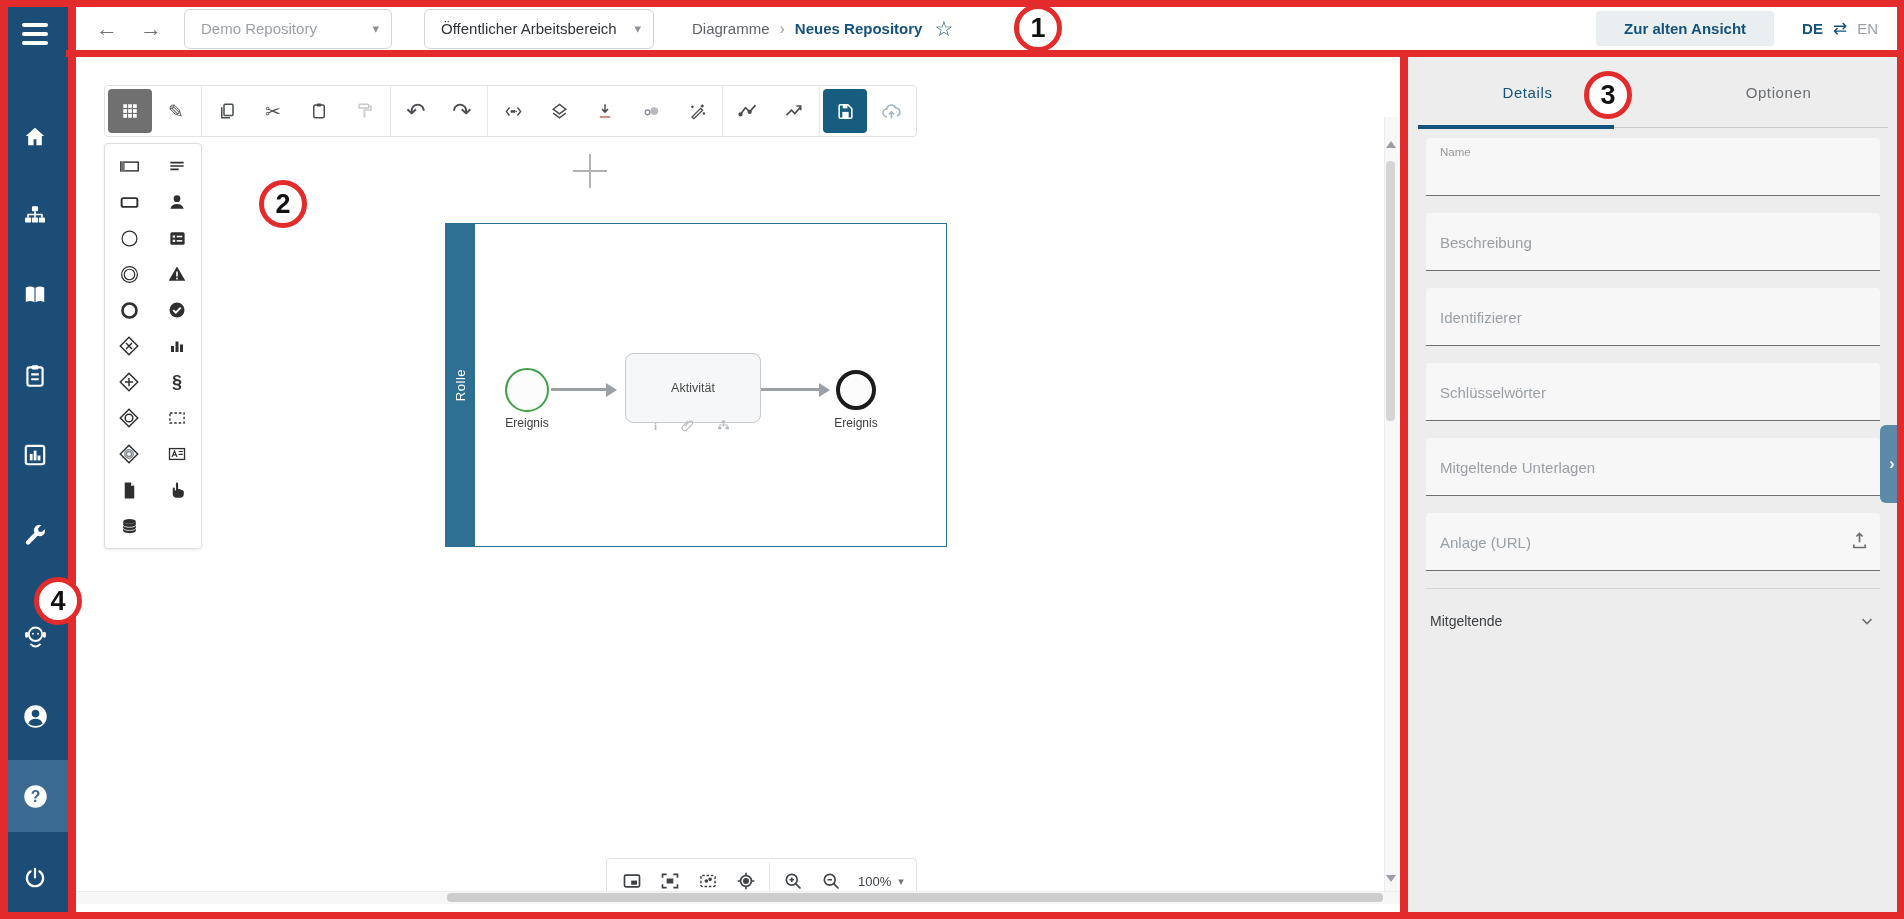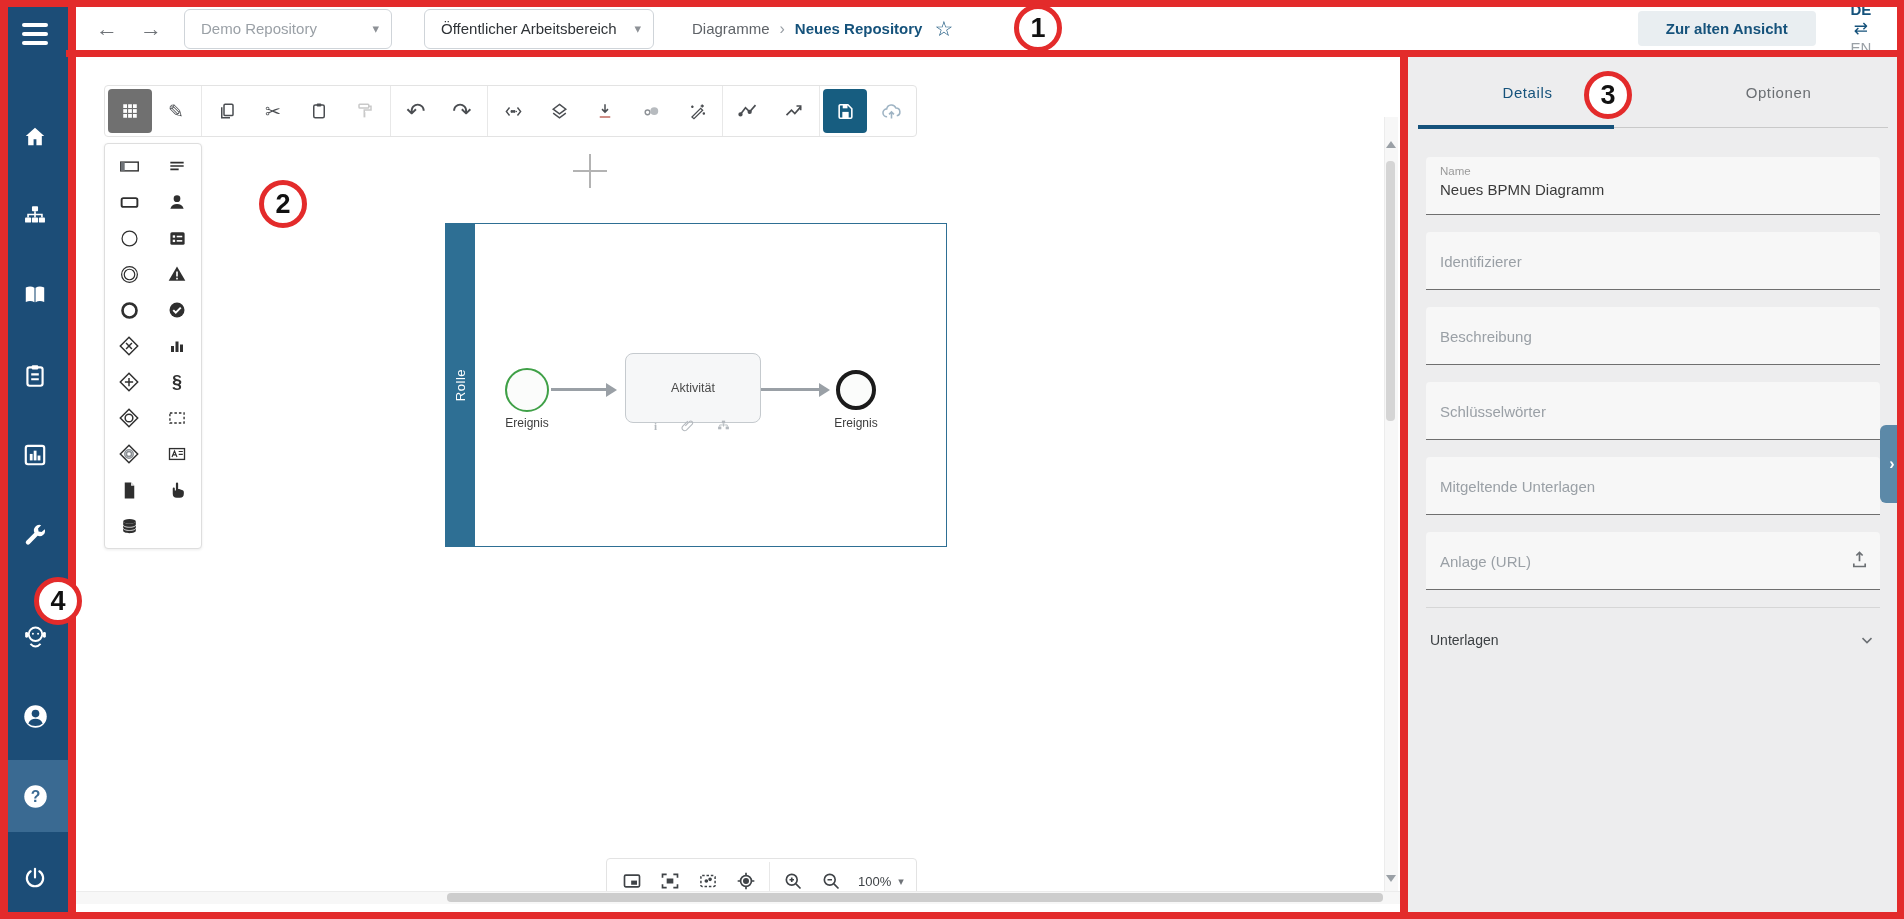--- a/index.html
+++ b/index.html
@@ -24,21 +24,21 @@
   .dd-value{color:#2f3337;}
   .dd-caret{color:#8d9196;font-size:13px;margin-left:26px;}
   .crumb{display:flex;align-items:center;font-size:15px;margin-left:6px;}
   .crumb .sec{color:#5f6368;}
   .crumb .sep{color:#9aa0a6;margin:0 10px;font-size:16px;}
   .crumb .cur{color:#15527b;font-weight:bold;cursor:pointer;text-align:center;}
   .crumb .star{color:#15527b;font-size:21px;margin-left:12px;cursor:pointer;}
   .topbar-right{margin-left:auto;display:flex;align-items:center;}
   .oldview{background:#e9eef1;color:#15527b;font-weight:bold;font-size:15px;border:none;
            border-radius:4px;padding:9px 28px;cursor:pointer;font-family:inherit;}
-  .lang{display:flex;align-items:center;margin-left:28px;font-size:15px;flex-direction:column;}
+  .lang{display:flex;align-items:center;margin-left:28px;font-size:15px;}
   .lang .de{color:#15527b;font-weight:bold;cursor:pointer;}
   .lang .swap{color:#15527b;margin:0 10px;font-size:17px;cursor:pointer;}
   .lang .en{color:#9aa0a6;cursor:pointer;}
 
   
   .canvas{position:absolute;left:76px;top:57px;width:1326px;height:862px;background:#fff;}
   .ed-toolbar{position:absolute;left:28px;top:28px;height:50px;display:flex;align-items:stretch;
               background:#fff;border:1px solid #e3e3e3;border-radius:4px;}
   .tb-group{display:flex;align-items:center;padding:0 2px;border-right:1px solid #e8e8e8;}
   .tb-group:last-child{border-right:none;}
@@ -96,21 +96,21 @@
   .scroll-arrow.down{top:818px;border-left:5px solid transparent;border-right:5px solid transparent;border-top:7px solid #9aa0a6;}
 
   
   .panel{position:absolute;left:1402px;top:57px;width:502px;height:862px;background:#ededee;box-sizing:border-box;}
   .tabs{display:flex;height:70px;align-items:center;}
   .tab{flex:1;text-align:center;font-size:15px;letter-spacing:.6px;cursor:pointer;}
   .tab.active{color:#15527b;font-weight:normal;}
   .tab.inactive{color:#6b6f73;}
   .tab-underline{position:absolute;left:16px;top:70px;width:470px;height:1px;background:#c9c9c9;}
   .tab-underline-active{position:absolute;left:16px;top:68px;width:196px;height:4px;background:#15527b;}
-  .cards{position:absolute;left:24px;top:100px;width:454px;}
+  .cards{position:absolute;left:24px;top:81px;width:454px;}
   .card{background:#f7f7f7;border-bottom:1px solid #6f6f6f;border-radius:4px 4px 0 0;height:58px;
         margin-bottom:17px;position:relative;box-sizing:border-box;padding:8px 14px;}
   .card .flabel{font-size:11.5px;color:#9a9a9a;}
   .card input{border:none;background:transparent;outline:none;font-family:inherit;font-size:15px;color:#3a3a3a;
               width:100%;padding:0;margin-top:4px;}
   .card.solo input{margin-top:13px;}
   .card input::placeholder{color:#9aa0a6;opacity:1;}
   .upload-btn{position:absolute;right:10px;top:17px;color:#6b6f73;cursor:pointer;}
   .gov-row{border-top:1px solid #d6d6d6;height:64px;display:flex;align-items:center;justify-content:space-between;
            padding:0 4px;cursor:pointer;}
@@ -613,46 +613,45 @@
     <div class="tabs">
       <div class="tab active">Details</div>
       <div class="tab inactive">Optionen</div>
     </div>
     <div class="tab-underline"></div>
     <div class="tab-underline-active"></div>
 
     <div class="cards">
       <div class="card">
         <div class="flabel">Name</div>
-        <input type="text" value="Neues BPMN Diagramm" style="">
+      </div>
+      <div class="card solo">
+        <input type="text" placeholder="Beschreibung" style="">
       </div>
       <div class="card solo">
         <input type="text" placeholder="Identifizierer" style="">
-      </div>
-      <div class="card solo">
-        <input type="text" placeholder="Beschreibung" style="">
       </div>
       <div class="card solo">
         <input type="text" placeholder="Schlüsselwörter" style="">
       </div>
       <div class="card solo">
         <input type="text" placeholder="Mitgeltende Unterlagen" style="">
       </div>
       <div class="card solo">
         <input type="text" style="width: calc(100% - 34px);" placeholder="Anlage (URL)">
         <span class="upload-btn">
           <svg width="21" height="21" viewBox="0 0 24 24" fill="none" stroke="currentColor" stroke-width="1.9">
               <path d="M12 14V4M8.4 7.4 12 3.8l3.6 3.6"></path>
               <path d="M5.5 16.5V20h13v-3.5"></path>
             </svg>
         </span>
       </div>
 
       <div class="gov-row">
-        <span class="glabel">Unterlagen</span>
+        <span class="glabel">Mitgeltende</span>
         <span class="gchev">
           <svg width="18" height="18" viewBox="0 0 24 24" fill="none" stroke="currentColor" stroke-width="2">
               <path d="M6 9.5l6 6 6-6"></path>
             </svg>
         </span>
       </div>
     </div>
 
     <div class="collapse-tab">
       <span class="uicon">›</span>

